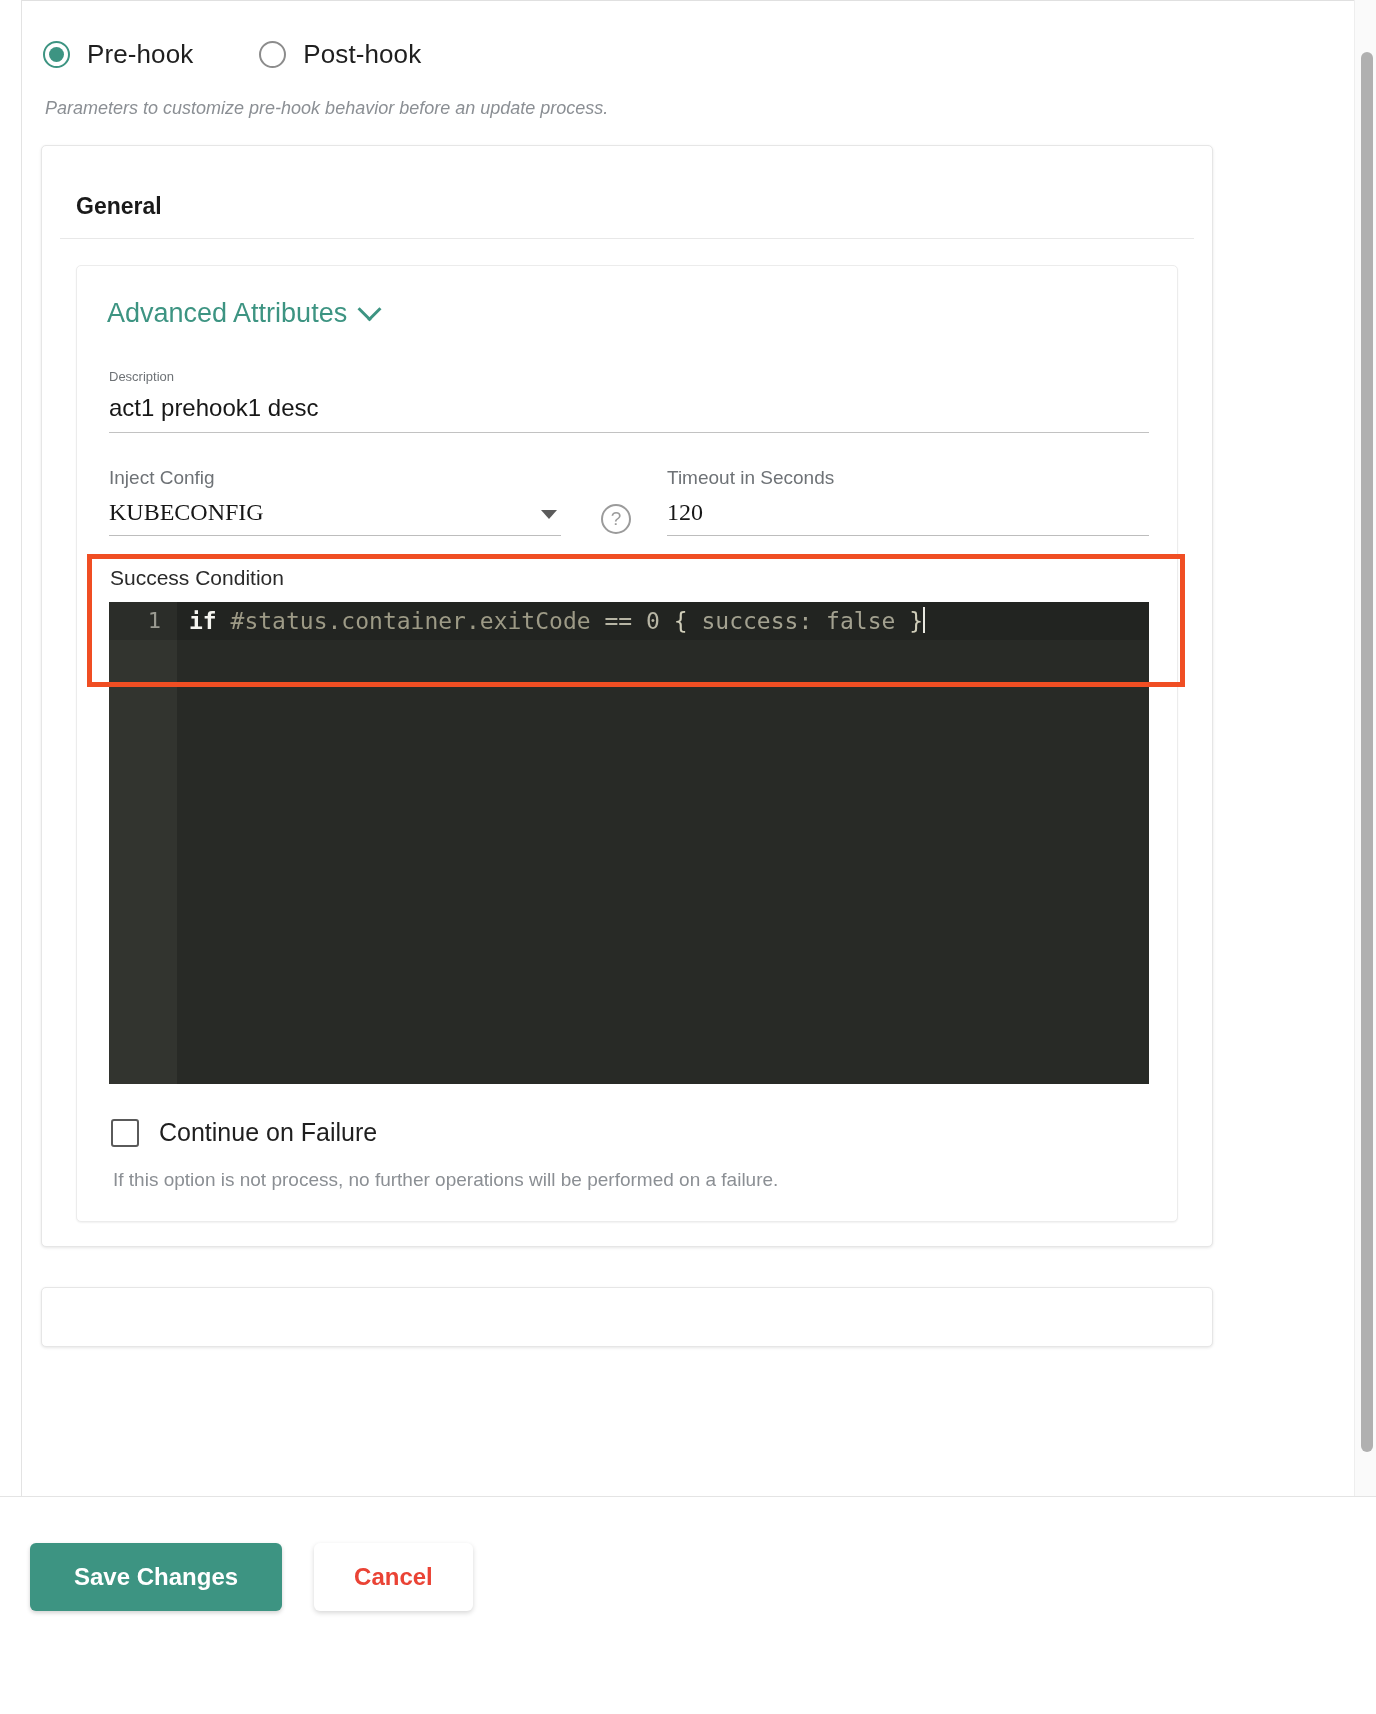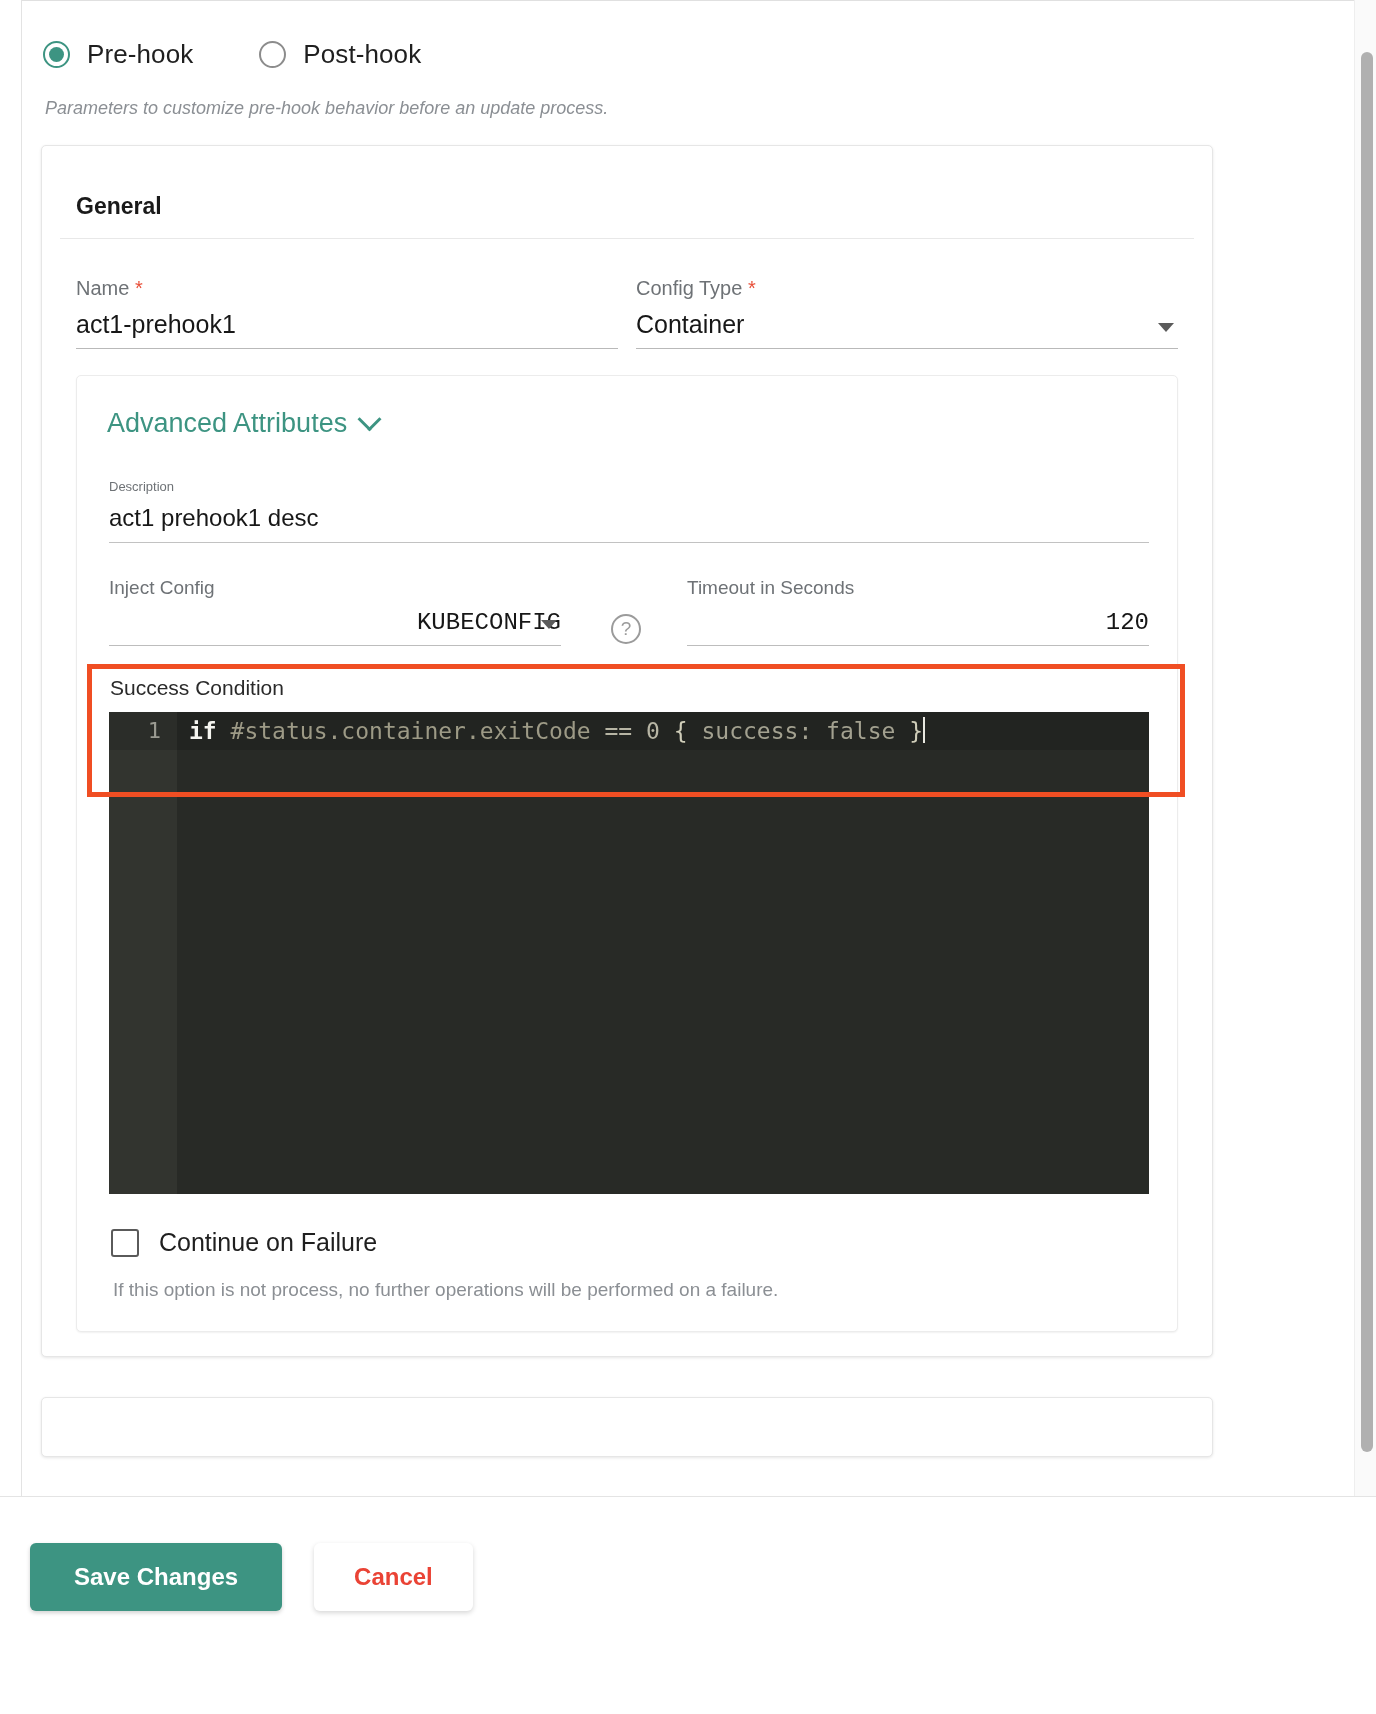--- a/index.html
+++ b/index.html
@@ -203,41 +203,40 @@
     border: none; outline: none; background: none;
     width: 100%;
     font-family: "Liberation Sans", sans-serif;
   }
 
   
   .inject-row {
     display: flex;
     align-items: flex-end;
     margin-top: 34px;
-    gap: 14px;
+    gap: 4px;
   }
   .inject-col { width: 452px; }
   .timeout-col { flex: 1; margin-left: 10px; }
   .small-label {
     font-size: 19px;
     color: #6e7276;
     margin-bottom: 10px;
   }
   .underline-field {
     position: relative;
     border-bottom: 1px solid #bdbdbd;
     padding-bottom: 9px;
   }
   .uf-value {
     font-size: 24px;
     color: #171717;
     border: none; outline: none; background: none;
     width: 100%;
-    font-family: Liberation Mono, monospace;
-    text-align: right;
+    font-family: Liberation Serif, serif;
   }
   .help-icon {
     width: 30px; height: 30px;
     border-radius: 50%;
     border: 2px solid #9b9b9b;
     color: #9b9b9b;
     font-size: 19px;
     display: flex;
     align-items: center;
     justify-content: center;
@@ -427,42 +426,20 @@
         <span class="radio-label">Post-hook</span>
       </div>
     </div>
 
     <div class="hint-italic">Parameters to customize pre-hook behavior before an update process.</div>
 
     <div class="outer-card">
 
       <div class="section-title">General</div>
 
-      <div class="general-row">
-        <div class="field">
-          <div class="field-label">
-            <span>Name</span>
-            <span class="req">*</span>
-          </div>
-          <div class="field-value-line">
-            <input class="field-value" readonly="" value="act1-prehook1" style="">
-          </div>
-        </div>
-
-        <div class="field">
-          <div class="field-label">
-            <span>Config Type</span>
-            <span class="req">*</span>
-          </div>
-          <div class="field-value-line">
-            <input class="field-value" readonly="" value="Container" style="">
-            <span class="caret-down"></span>
-          </div>
-        </div>
-      </div>
 
       <div class="adv-card">
 
         <div class="adv-header">
           <span class="adv-title">Advanced Attributes</span>
           <span class="chev"></span>
         </div>
 
         <div class="adv-body">
 

